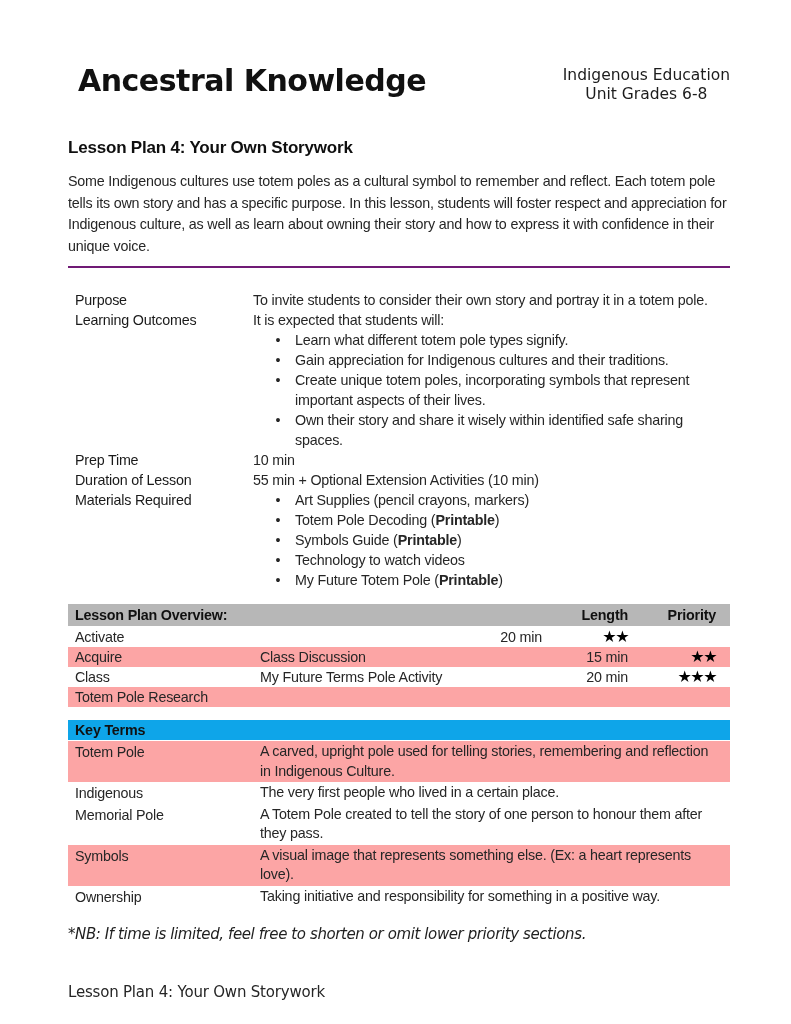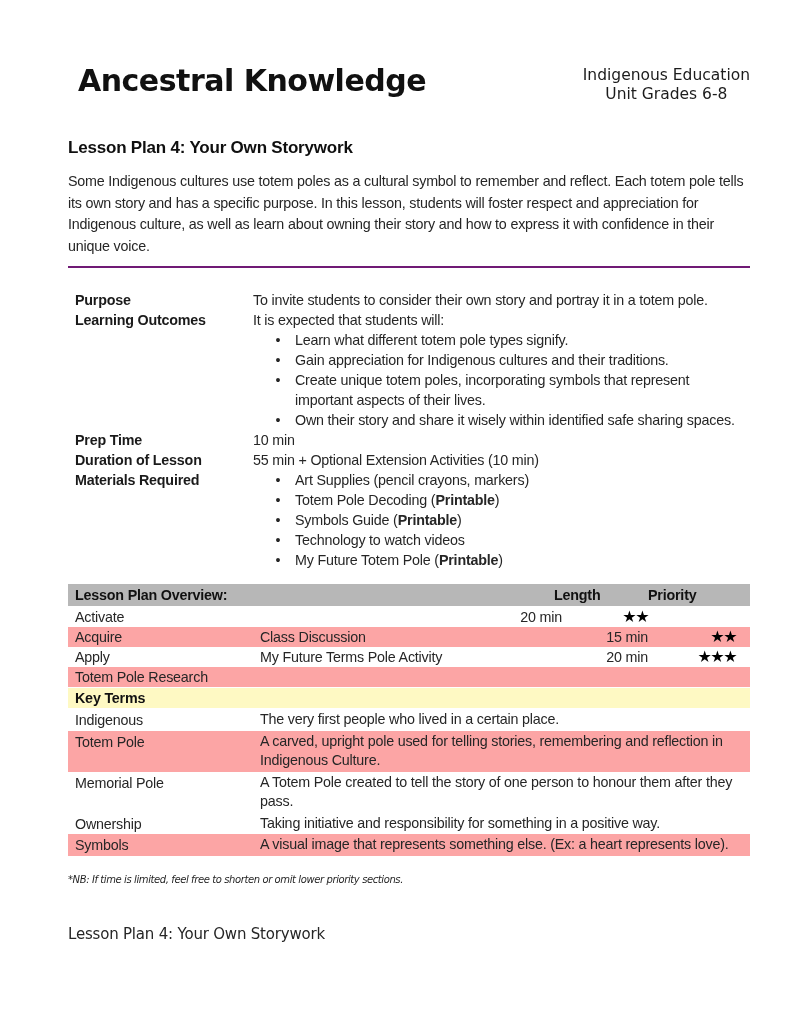--- a/index.html
+++ b/index.html
@@ -3,21 +3,21 @@
 <meta charset="utf-8">
 <style>
   html,body{margin:0;padding:0;}
   body{
     width:791px;height:1024px;background:#ffffff;overflow:hidden;
     font-family:"Liberation Sans",sans-serif;
     color:#262626;
     font-size:14.3px;
     letter-spacing:-0.2px;
   }
-  .page{padding:64px 41px 0 68px;box-sizing:border-box;width:791px;height:1024px;}
+  .page{padding:64px 61px 0 68px;box-sizing:border-box;width:791px;height:1024px;}
 
   
   .topbar{display:flex;justify-content:space-between;align-items:flex-start;}
   .brand{
     font-family:"DejaVu Sans",sans-serif;
     font-size:30px;font-weight:800;letter-spacing:-0.5px;
     color:#111111;margin:0;padding-left:10px;line-height:34px;
   }
   .unit{
     text-align:center;font-family:"DejaVu Sans",sans-serif;
@@ -31,51 +31,51 @@
   }
 
   
   .intro{
     margin:13px 0 0 0;line-height:21.5px;
     padding-bottom:9px;border-bottom:2px solid #701a75;
   }
 
   
   .details{display:grid;grid-template-columns:185px 1fr;margin-top:22px;line-height:20px;}
-  .details .lbl{font-weight:700;padding-left:7px;color:#1a1a1a;}
+  .details .lbl{font-weight:400;padding-left:7px;color:#1a1a1a;}
   .details .val{}
   .blist{list-style:none;margin:0;padding:0;}
   .blist li{display:flex;}
   .blist .dot{width:14px;text-align:center;margin-left:18px;flex:0 0 14px;}
   .blist .btxt{flex:1;padding-left:10px;}
   .b{font-weight:700;}
 
   
   .overview{margin-top:14px;}
   .t-head,.orow,.krow{
     display:grid;grid-template-columns:185px 1fr 86px 88px;
     padding:0 14px 0 7px;min-height:20px;line-height:20px;align-items:start;
   }
-  .t-head{background:#b7b7b7;font-weight:700;color:#111;min-height:22px;line-height:22px;margin-bottom:1px;gap:8px;}
+  .t-head{background:#b7b7b7;font-weight:700;color:#111;min-height:22px;line-height:22px;margin-bottom:1px;}
   .t-head .span2{grid-column:1 / 3;}
-  .t-head .c3,.t-head .c4{}
+  .t-head .c3,.t-head .c4{text-align:right;}
   .orow .c3,.orow .c4{text-align:right;}
   .alt{background:#fca5a5;}
   .stars{font-size:16px;letter-spacing:-1.5px;color:#000;line-height:20px;}
   .t-keyhead{
-    display:block;background:#fef9c3;font-weight:700;color:#111;
-    padding:0 14px 0 7px;min-height:20px;line-height:20px;margin:1px 0 1px 0;
+    display:block;background:#0ea5e9;font-weight:700;color:#111;
+    padding:0 14px 0 7px;min-height:20px;line-height:20px;margin:13px 0 1px 0;
   }
   .krow{grid-template-columns:185px 1fr;padding:0 14px 0 7px;}
   .krow .kdef{line-height:19.5px;padding:1px 0 1px 0;}
   .krow .c1{padding-top:1px;}
 
   
   .footnote{
-    margin:18px 0 0 0;font-style:italic;font-size:10px;color:#1f1f1f;
+    margin:18px 0 0 0;font-style:italic;font-size:15px;color:#1f1f1f;
     font-family:"DejaVu Sans",sans-serif;letter-spacing:-0.4px;
   }
   .pagefooter{
     margin:40px 0 0 0;font-family:"DejaVu Sans",sans-serif;
     font-size:15px;color:#262626;letter-spacing:-0.2px;
   }
 </style>
 </head>
 <body>
 
@@ -165,54 +165,54 @@
       <span class="c3">20 min</span>
       <span class="c4 stars">★★</span>
     </div>
     <div class="orow alt">
       <span class="c1">Acquire</span>
       <span class="c2">Class Discussion</span>
       <span class="c3">15 min</span>
       <span class="c4 stars">★★</span>
     </div>
     <div class="orow">
-      <span class="c1">Apply</span>
+      <span class="c1">Class</span>
       <span class="c2">My Future Terms Pole Activity</span>
       <span class="c3">20 min</span>
       <span class="c4 stars">★★★</span>
     </div>
     <div class="orow alt">
       <span class="c2">Totem Pole Research</span>
       <span class="c3"></span>
       <span class="c4 stars"></span>
     </div>
 
     <div class="t-keyhead">
       <span>Key Terms</span>
     </div>
 
+    <div class="krow alt">
+      <span class="c1">Totem Pole</span>
+      <span class="kdef">A carved, upright pole used for telling stories, remembering and reflection in Indigenous Culture.</span>
+    </div>
     <div class="krow">
       <span class="c1">Indigenous</span>
       <span class="kdef">The very first people who lived in a certain place.</span>
     </div>
-    <div class="krow alt">
-      <span class="c1">Totem Pole</span>
-      <span class="kdef">A carved, upright pole used for telling stories, remembering and reflection in Indigenous Culture.</span>
-    </div>
     <div class="krow">
       <span class="c1">Memorial Pole</span>
       <span class="kdef">A Totem Pole created to tell the story of one person to honour them after they pass.</span>
     </div>
+    <div class="krow alt">
+      <span class="c1">Symbols</span>
+      <span class="kdef">A visual image that represents something else. (Ex: a heart represents love).</span>
+    </div>
     <div class="krow">
       <span class="c1">Ownership</span>
       <span class="kdef">Taking initiative and responsibility for something in a positive way.</span>
     </div>
-    <div class="krow alt">
-      <span class="c1">Symbols</span>
-      <span class="kdef">A visual image that represents something else. (Ex: a heart represents love).</span>
-    </div>
   </section>
 
   <p class="footnote">*NB:  If time is limited, feel free to shorten or omit lower priority sections.</p>
 
   <p class="pagefooter">Lesson Plan 4: Your Own Storywork</p>
 
 </div>
 
 </body></html>

